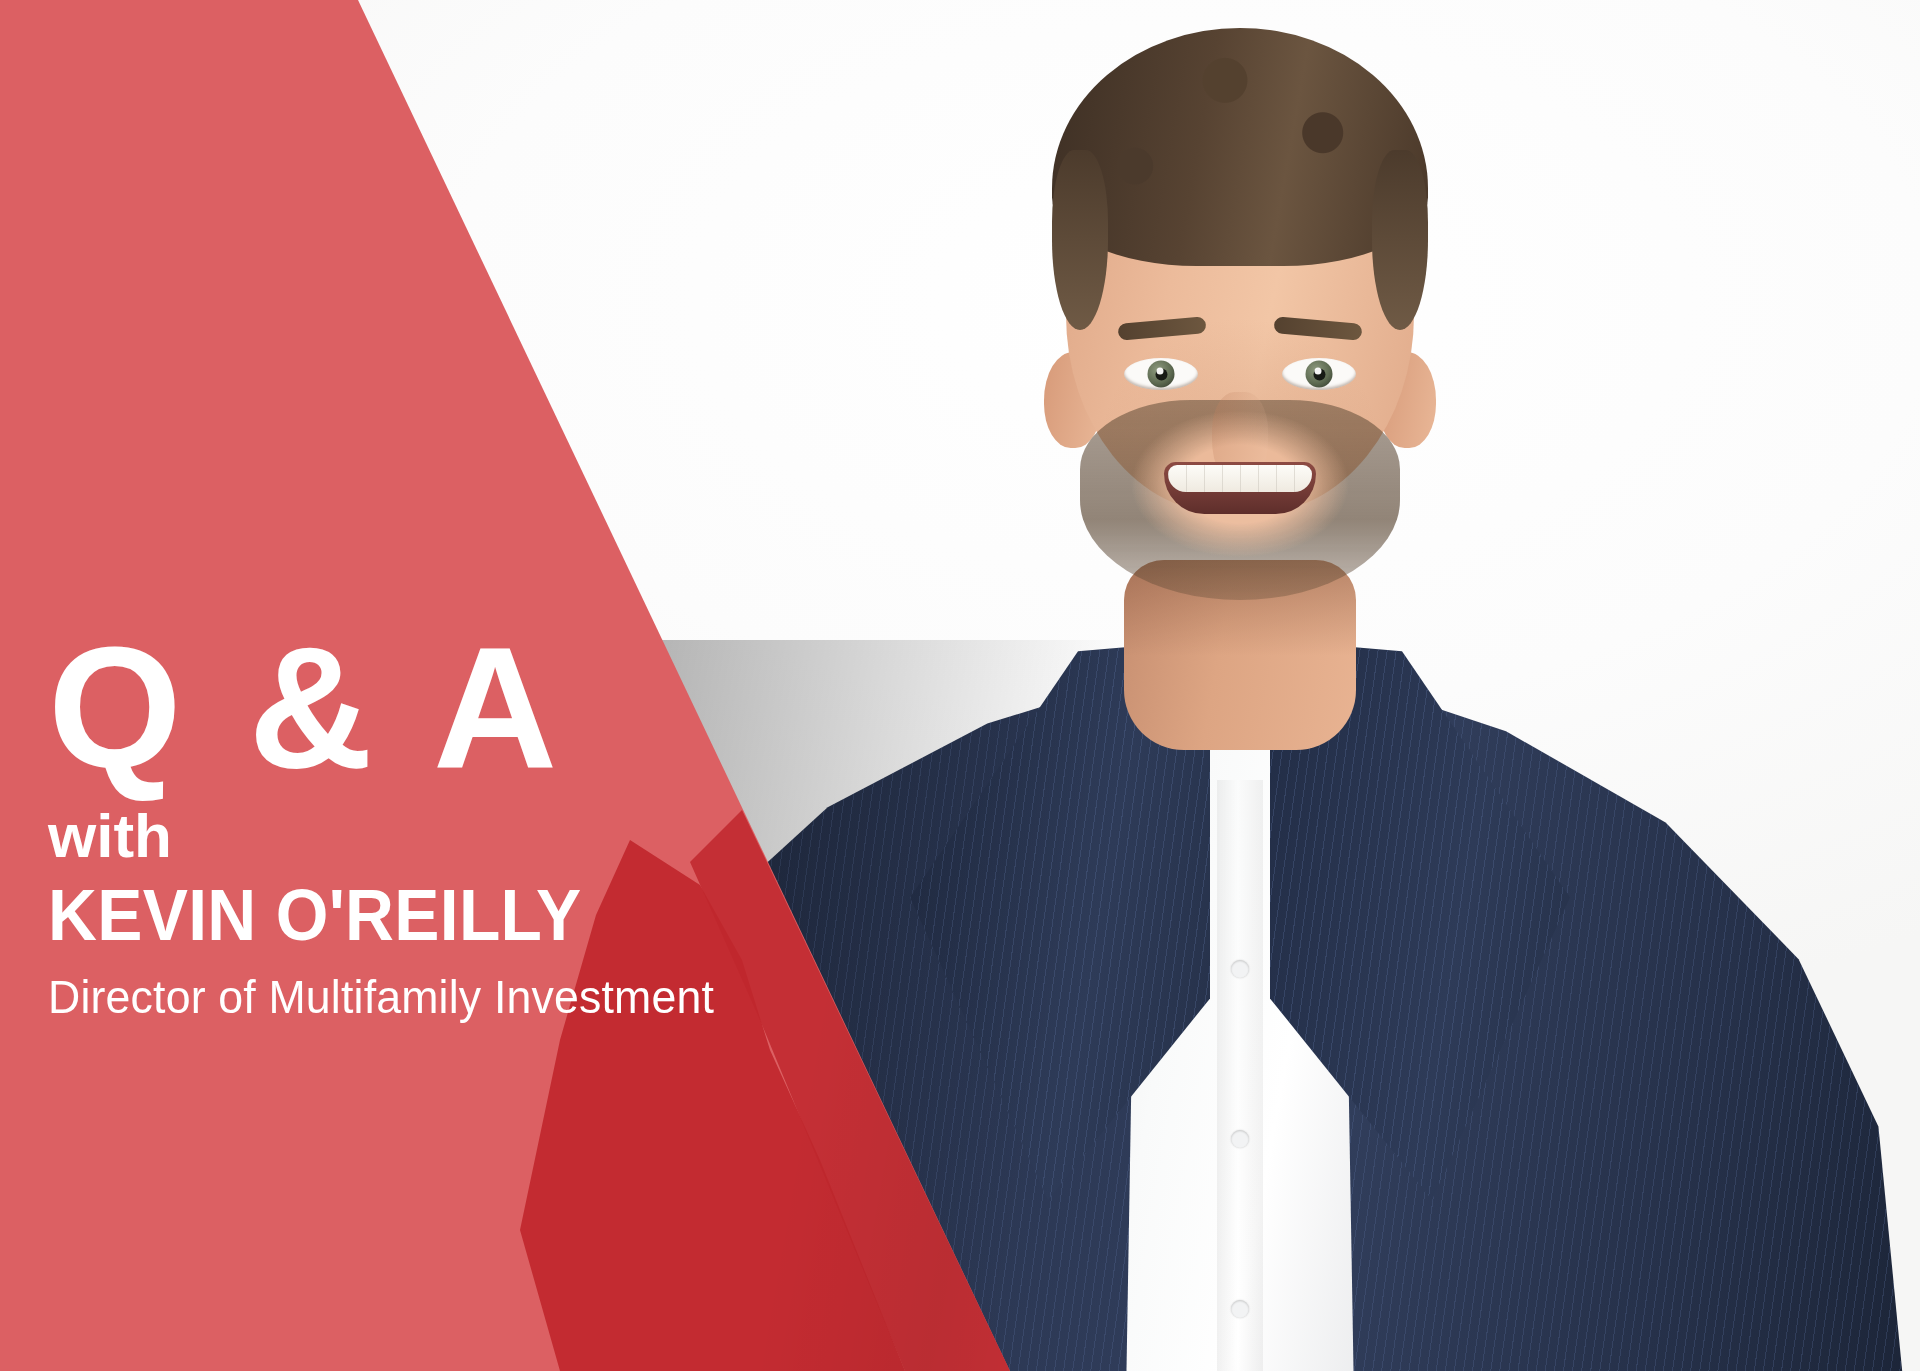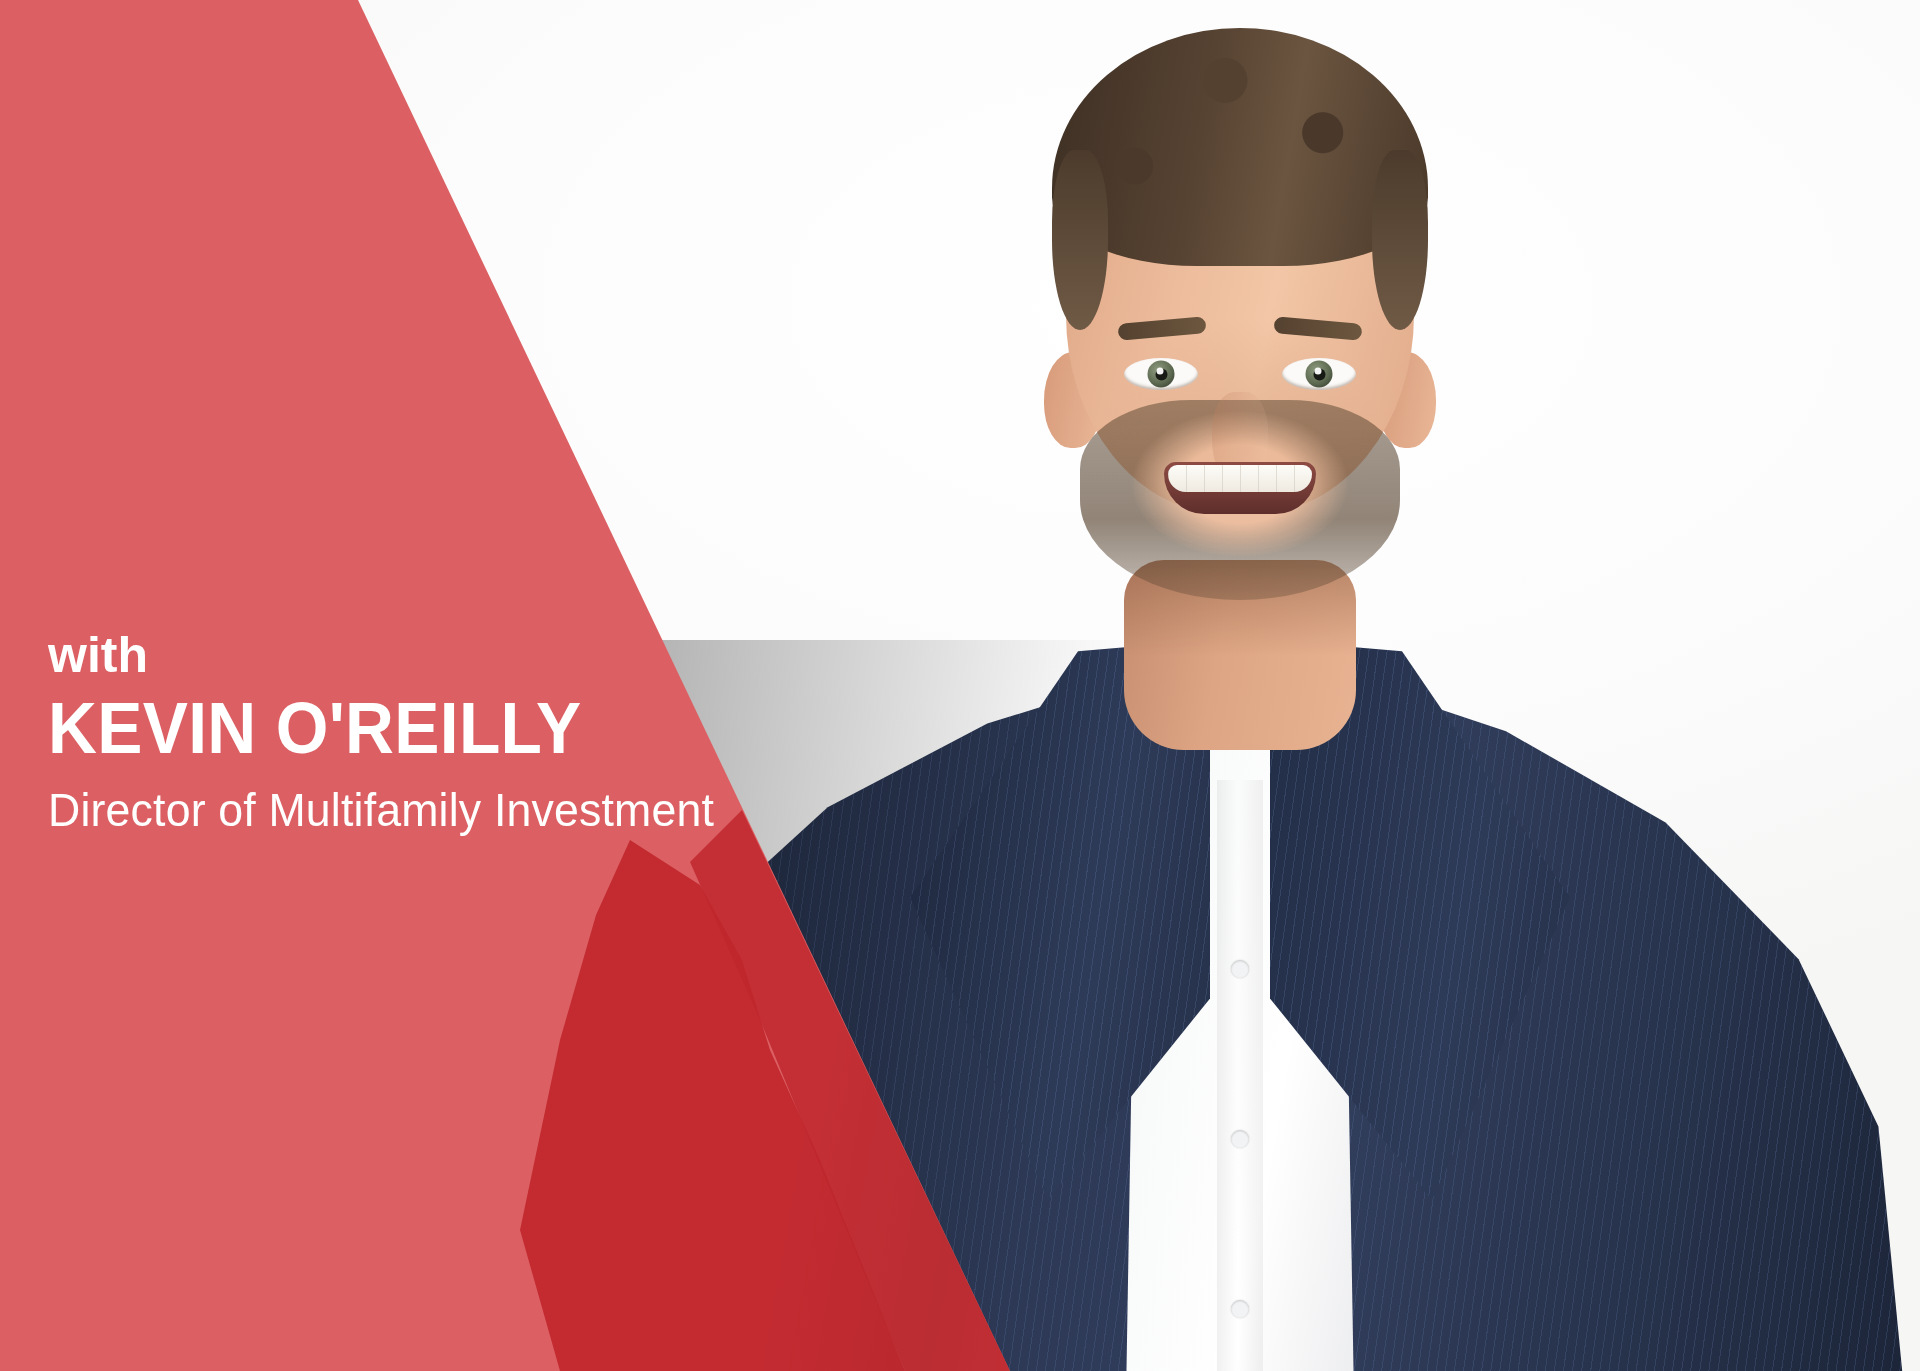--- a/index.html
+++ b/index.html
@@ -281,21 +281,21 @@
   }
   .qa-line {
     font-size:172px;
     font-weight:700;
     line-height:1.02;
     letter-spacing:.055em;
     white-space:nowrap;
   }
   .with-line {
     margin-top:10px;
-    font-size:50px;
+    font-size:62px;
     font-weight:700;
     line-height:1.0;
     letter-spacing:0;
   }
   .name-line {
     margin-top:12px;
     font-size:72px;
     font-weight:700;
     line-height:1.0;
     letter-spacing:.005em;
@@ -377,18 +377,19 @@
     <div class="hair-side-l"></div>
     <div class="hair-side-r"></div>
   </div>
 
   <div class="red-panel"></div>
   <div class="red-shadow"></div>
   <div class="red-shadow-2"></div>
   <div class="red-edge-soft"></div>
 
   <div class="text-block">
+    <div class="qa-line">Q &amp; A</div>
     <div class="with-line">with</div>
     <div class="name-line">KEVIN O'REILLY</div>
     <div class="role-line">Director of Multifamily Investment</div>
   </div>
 
 </div>
 
 </body></html>

